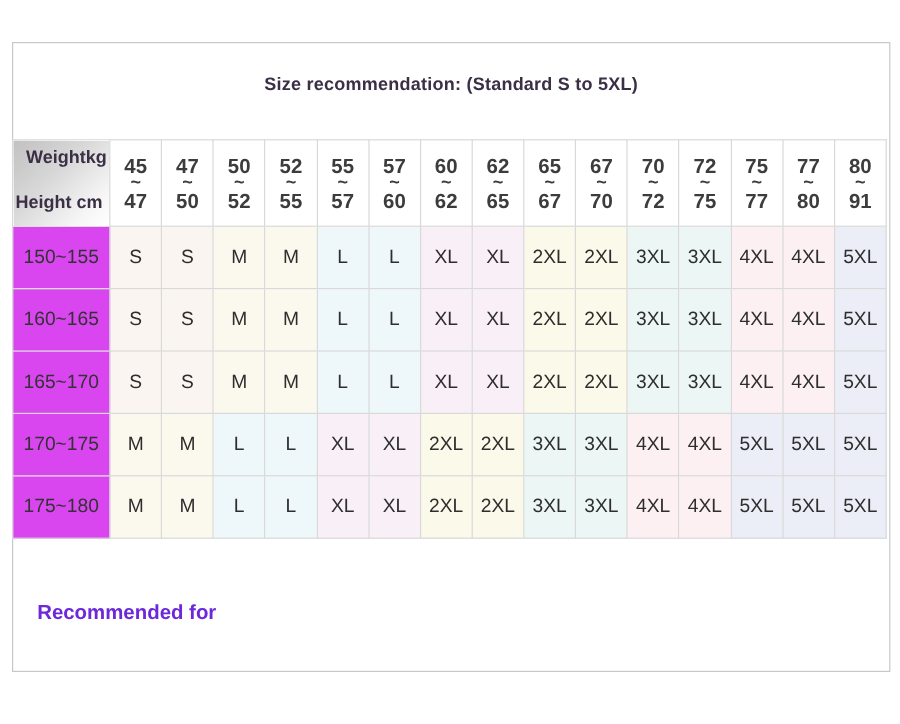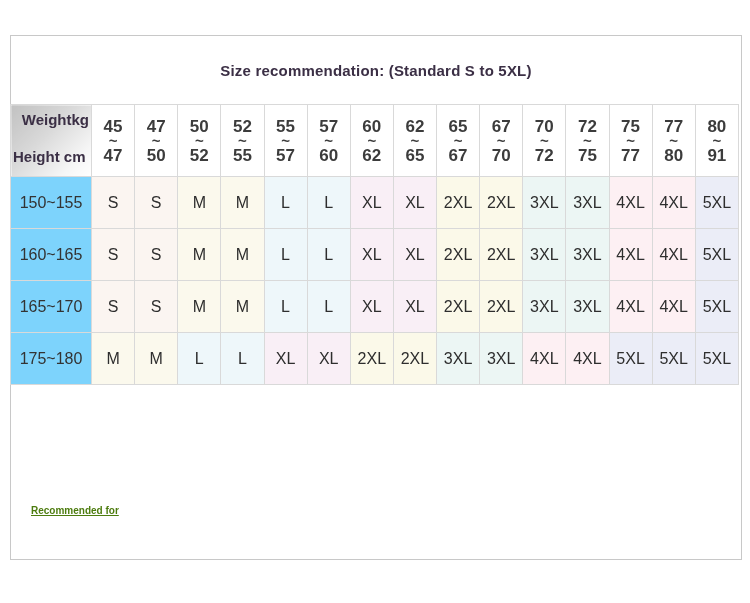--- a/index.html
+++ b/index.html
@@ -22,21 +22,21 @@
     display: flex; align-items: center; justify-content: center;
   }
   .title-text {
     font-size: 15px;
     font-weight: bold;
     color: #3b2f45;
     letter-spacing: .2px;
   }
   table.size-table {
     position: absolute;
-    left: -1px; top: 68px;
+    left: -1px; top: 80px;
     width: 729px;
     border-collapse: collapse;
     table-layout: fixed;
   }
   .size-table th, .size-table td {
     border: 1px solid #d9d9d9;
     text-align: center;
     vertical-align: middle;
     background: #ffffff;
   }
@@ -55,38 +55,37 @@
   }
   .corner-height {
     position: absolute; bottom: 11px; left: 2px;
     font-size: 15px; font-weight: bold; color: #3b2f45;
     white-space: nowrap;
   }
   th.wcell { font-weight: bold; padding: 0; }
   .wstack { display: flex; flex-direction: column; align-items: center; justify-content: center; }
   .wstack .num { font-size: 17px; line-height: 19px; color: #3c3c3c; }
   .wstack .tld { font-size: 15px; line-height: 10px; color: #3c3c3c; }
-  td.hcell { font-size: 16px; color: #333333; background: #7dd3fc; }
+  td.hcell { font-size: 16px; color: #333333; background: #d946ef; }
   td.scell { font-size: 16px; color: #2e2e2e; }
   .footer {
     position: absolute;
     left: 20px; top: 458px; right: 12px;
   }
   .tips-line {
     font-size: 13px;
     color: #443a4f;
     font-weight: 500;
     letter-spacing: .1px;
   }
   .note-line {
-    font-size: 10px;
-    color: #4d7c0f;
+    font-size: 17px;
+    color: #6d28d9;
     font-weight: bold;
     line-height: 16px;
-    text-decoration: underline;
   }
   .note-block { margin-top: 9px; }
 </style>
 </head>
 <body>
 
 <div class="panel">
 
   <div class="title-bar">
     <span class="title-text">Size recommendation: (Standard S to 5XL)</span>
@@ -255,20 +254,38 @@
           <td class="scell" style="background: rgb(249, 239, 246);">XL</td>
           <td class="scell" style="background: rgb(251, 249, 233);">2XL</td>
           <td class="scell" style="background: rgb(251, 249, 233);">2XL</td>
           <td class="scell" style="background: rgb(236, 246, 244);">3XL</td>
           <td class="scell" style="background: rgb(236, 246, 244);">3XL</td>
           <td class="scell" style="background: rgb(253, 240, 243);">4XL</td>
           <td class="scell" style="background: rgb(253, 240, 243);">4XL</td>
           <td class="scell" style="background: rgb(235, 237, 247);">5XL</td>
         </tr>
         <tr>
+          <td class="hcell">170~175</td>
+          <td class="scell" style="background: rgb(251, 249, 237);">M</td>
+          <td class="scell" style="background: rgb(251, 249, 237);">M</td>
+          <td class="scell" style="background: rgb(238, 247, 250);">L</td>
+          <td class="scell" style="background: rgb(238, 247, 250);">L</td>
+          <td class="scell" style="background: rgb(249, 239, 246);">XL</td>
+          <td class="scell" style="background: rgb(249, 239, 246);">XL</td>
+          <td class="scell" style="background: rgb(251, 249, 233);">2XL</td>
+          <td class="scell" style="background: rgb(251, 249, 233);">2XL</td>
+          <td class="scell" style="background: rgb(236, 246, 244);">3XL</td>
+          <td class="scell" style="background: rgb(236, 246, 244);">3XL</td>
+          <td class="scell" style="background: rgb(253, 240, 243);">4XL</td>
+          <td class="scell" style="background: rgb(253, 240, 243);">4XL</td>
+          <td class="scell" style="background: rgb(235, 237, 247);">5XL</td>
+          <td class="scell" style="background: rgb(235, 237, 247);">5XL</td>
+          <td class="scell" style="background: rgb(235, 237, 247);">5XL</td>
+        </tr>
+        <tr>
           <td class="hcell">175~180</td>
           <td class="scell" style="background: rgb(251, 249, 237);">M</td>
           <td class="scell" style="background: rgb(251, 249, 237);">M</td>
           <td class="scell" style="background: rgb(238, 247, 250);">L</td>
           <td class="scell" style="background: rgb(238, 247, 250);">L</td>
           <td class="scell" style="background: rgb(249, 239, 246);">XL</td>
           <td class="scell" style="background: rgb(249, 239, 246);">XL</td>
           <td class="scell" style="background: rgb(251, 249, 233);">2XL</td>
           <td class="scell" style="background: rgb(251, 249, 233);">2XL</td>
           <td class="scell" style="background: rgb(236, 246, 244);">3XL</td>

